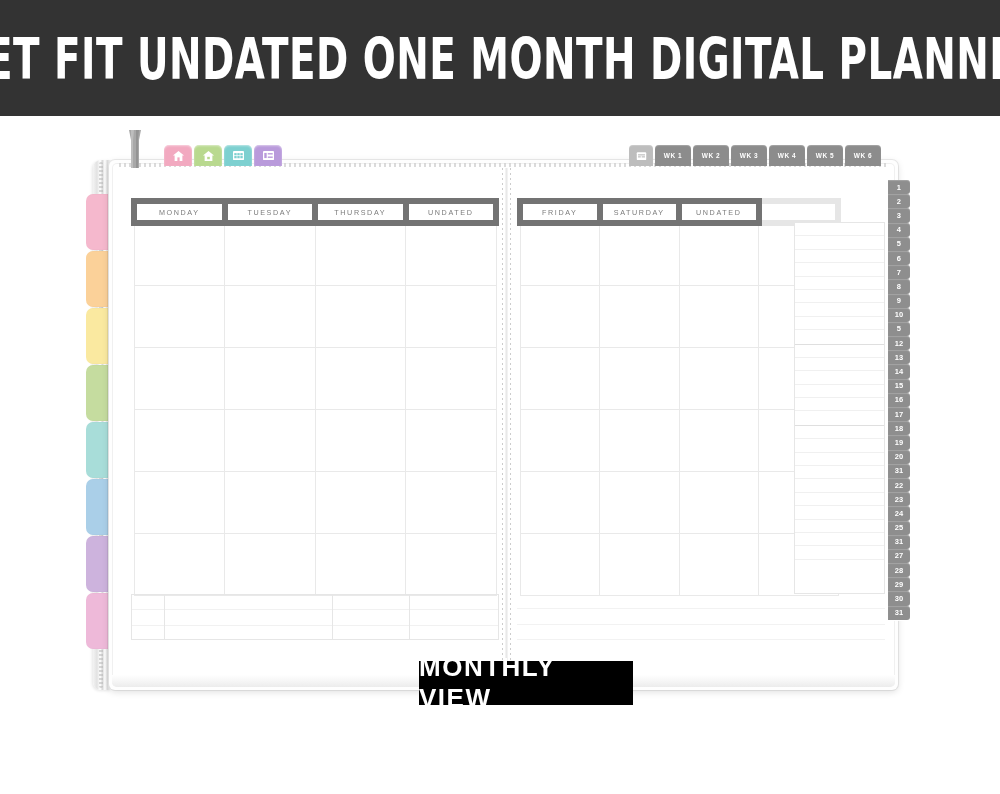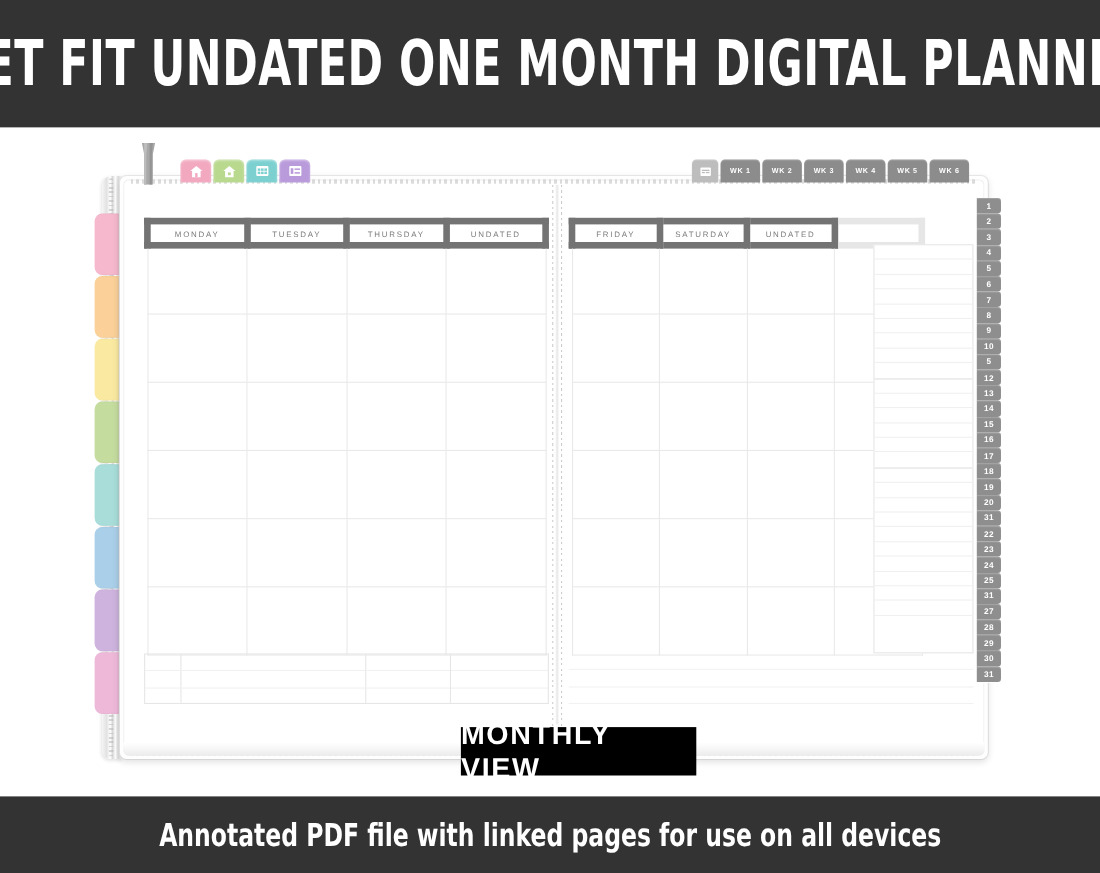--- a/index.html
+++ b/index.html
@@ -676,17 +676,14 @@
           <div class="date-tab">31</div>
         </div>
 
     </div>
   </div>
 
   <div class="view-badge">
     <span class="view-badge-text">MONTHLY VIEW</span>
   </div>
 
-  <div class="footer-banner">
-    <div class="footer-text">Annotated PDF file with linked pages for use on all devices</div>
-  </div>
 
 </div>
 
 </body></html>

